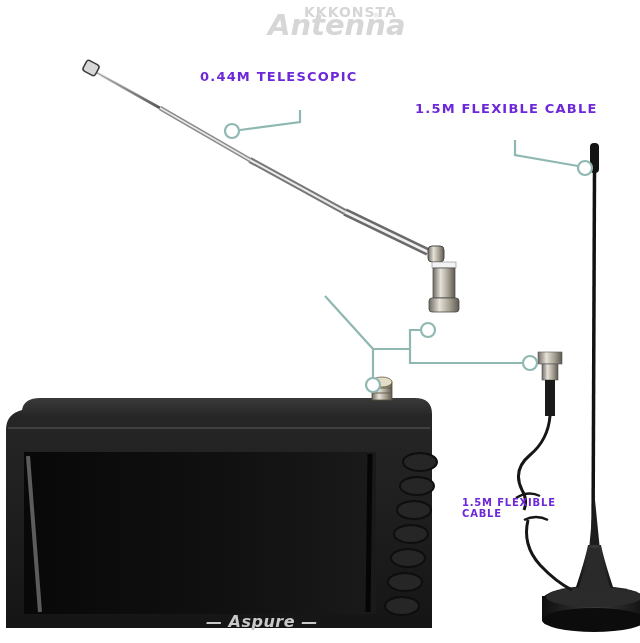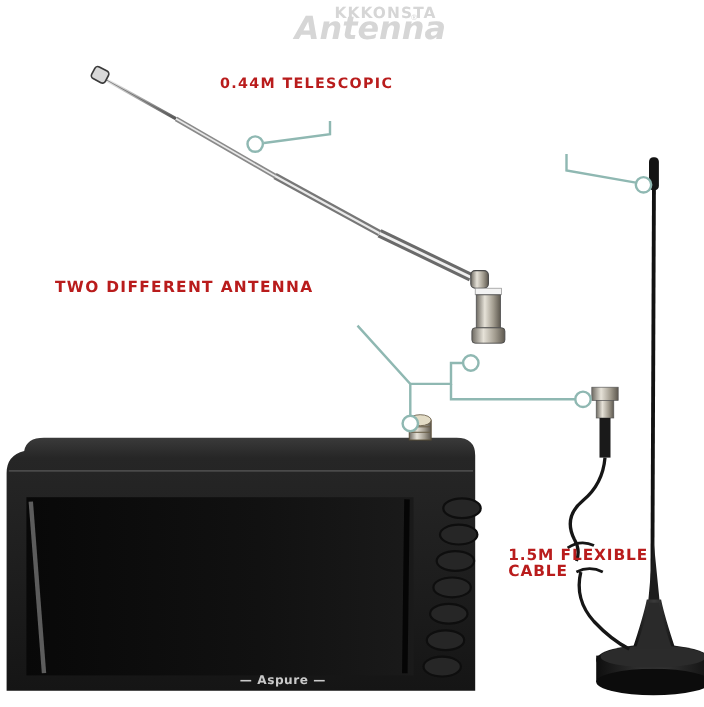--- a/index.html
+++ b/index.html
@@ -3,21 +3,21 @@
   <meta charset="utf-8">
   <style>
     html, body { margin: 0; padding: 0; background: #ffffff; }
     body { width: 640px; height: 643px; position: relative; overflow: hidden; font-family: "DejaVu Sans", sans-serif; }
     .stage { position: absolute; left: 0; top: 0; width: 640px; height: 643px; }
     svg.art { position: absolute; left: 0; top: 0; }
     .label {
       position: absolute;
       font-family: "DejaVu Sans", sans-serif;
       font-weight: bold;
-      color: #b91c1c;
+      color: #6d28d9;
       letter-spacing: 1.2px;
       text-transform: uppercase;
       line-height: 1.08;
       white-space: nowrap;
     }
     .brand {
       position: absolute;
       left: 268px; top: 2px;
       width: 110px; height: 40px;
       color: #d6d6d6;
@@ -30,22 +30,22 @@
     .brand .main {
       position: absolute; left: 0; top: 6px;
       font-size: 29px; font-style: italic; font-weight: bold;
       font-family: "DejaVu Sans", sans-serif;
       letter-spacing: 0px;
     }
     .brand .reg {
       position: absolute; left: 105px; top: 10px; font-size: 7px;
     }
     .device-brand {
-      position: absolute; left: 218px; top: 612px;
-      font-size: 11px; font-weight: bold;
+      position: absolute; left: 206px; top: 612px;
+      font-size: 16px; font-style: italic; font-weight: bold;
       color: #c9c9c9; font-family: "DejaVu Sans", sans-serif;
       letter-spacing: 0.5px;
     }
   </style>
 </head>
 <body>
 
 <div class="stage">
 
   <div class="brand">
@@ -162,25 +162,25 @@
       <polyline points="410,349 410,363 523,363"></polyline>
       <circle cx="530" cy="363" r="7" fill="#ffffff"></circle>
     </g>
   </svg>
 
   <div class="label" style="left:200px; top:70px; font-size:13px;">
     <div>0.44M Telescopic</div>
   </div>
 
   <div class="label" style="left:415px; top:102px; font-size:13px;">
+    <div>1.5M Flexible Cable</div>
   </div>
 
   <div class="label" style="left:50px; top:254px; font-size:14px;">
-    <div>Two Different Antenna</div>
   </div>
 
-  <div class="label" style="left:462px; top:498px; font-size:14px; letter-spacing:0.8px;">
+  <div class="label" style="left:462px; top:498px; font-size:10px; letter-spacing:0.8px;">
     <div>1.5M Flexible</div>
     <div>Cable</div>
   </div>
 
   <div class="device-brand">— Aspure —</div>
 </div>
 
 </body></html>

